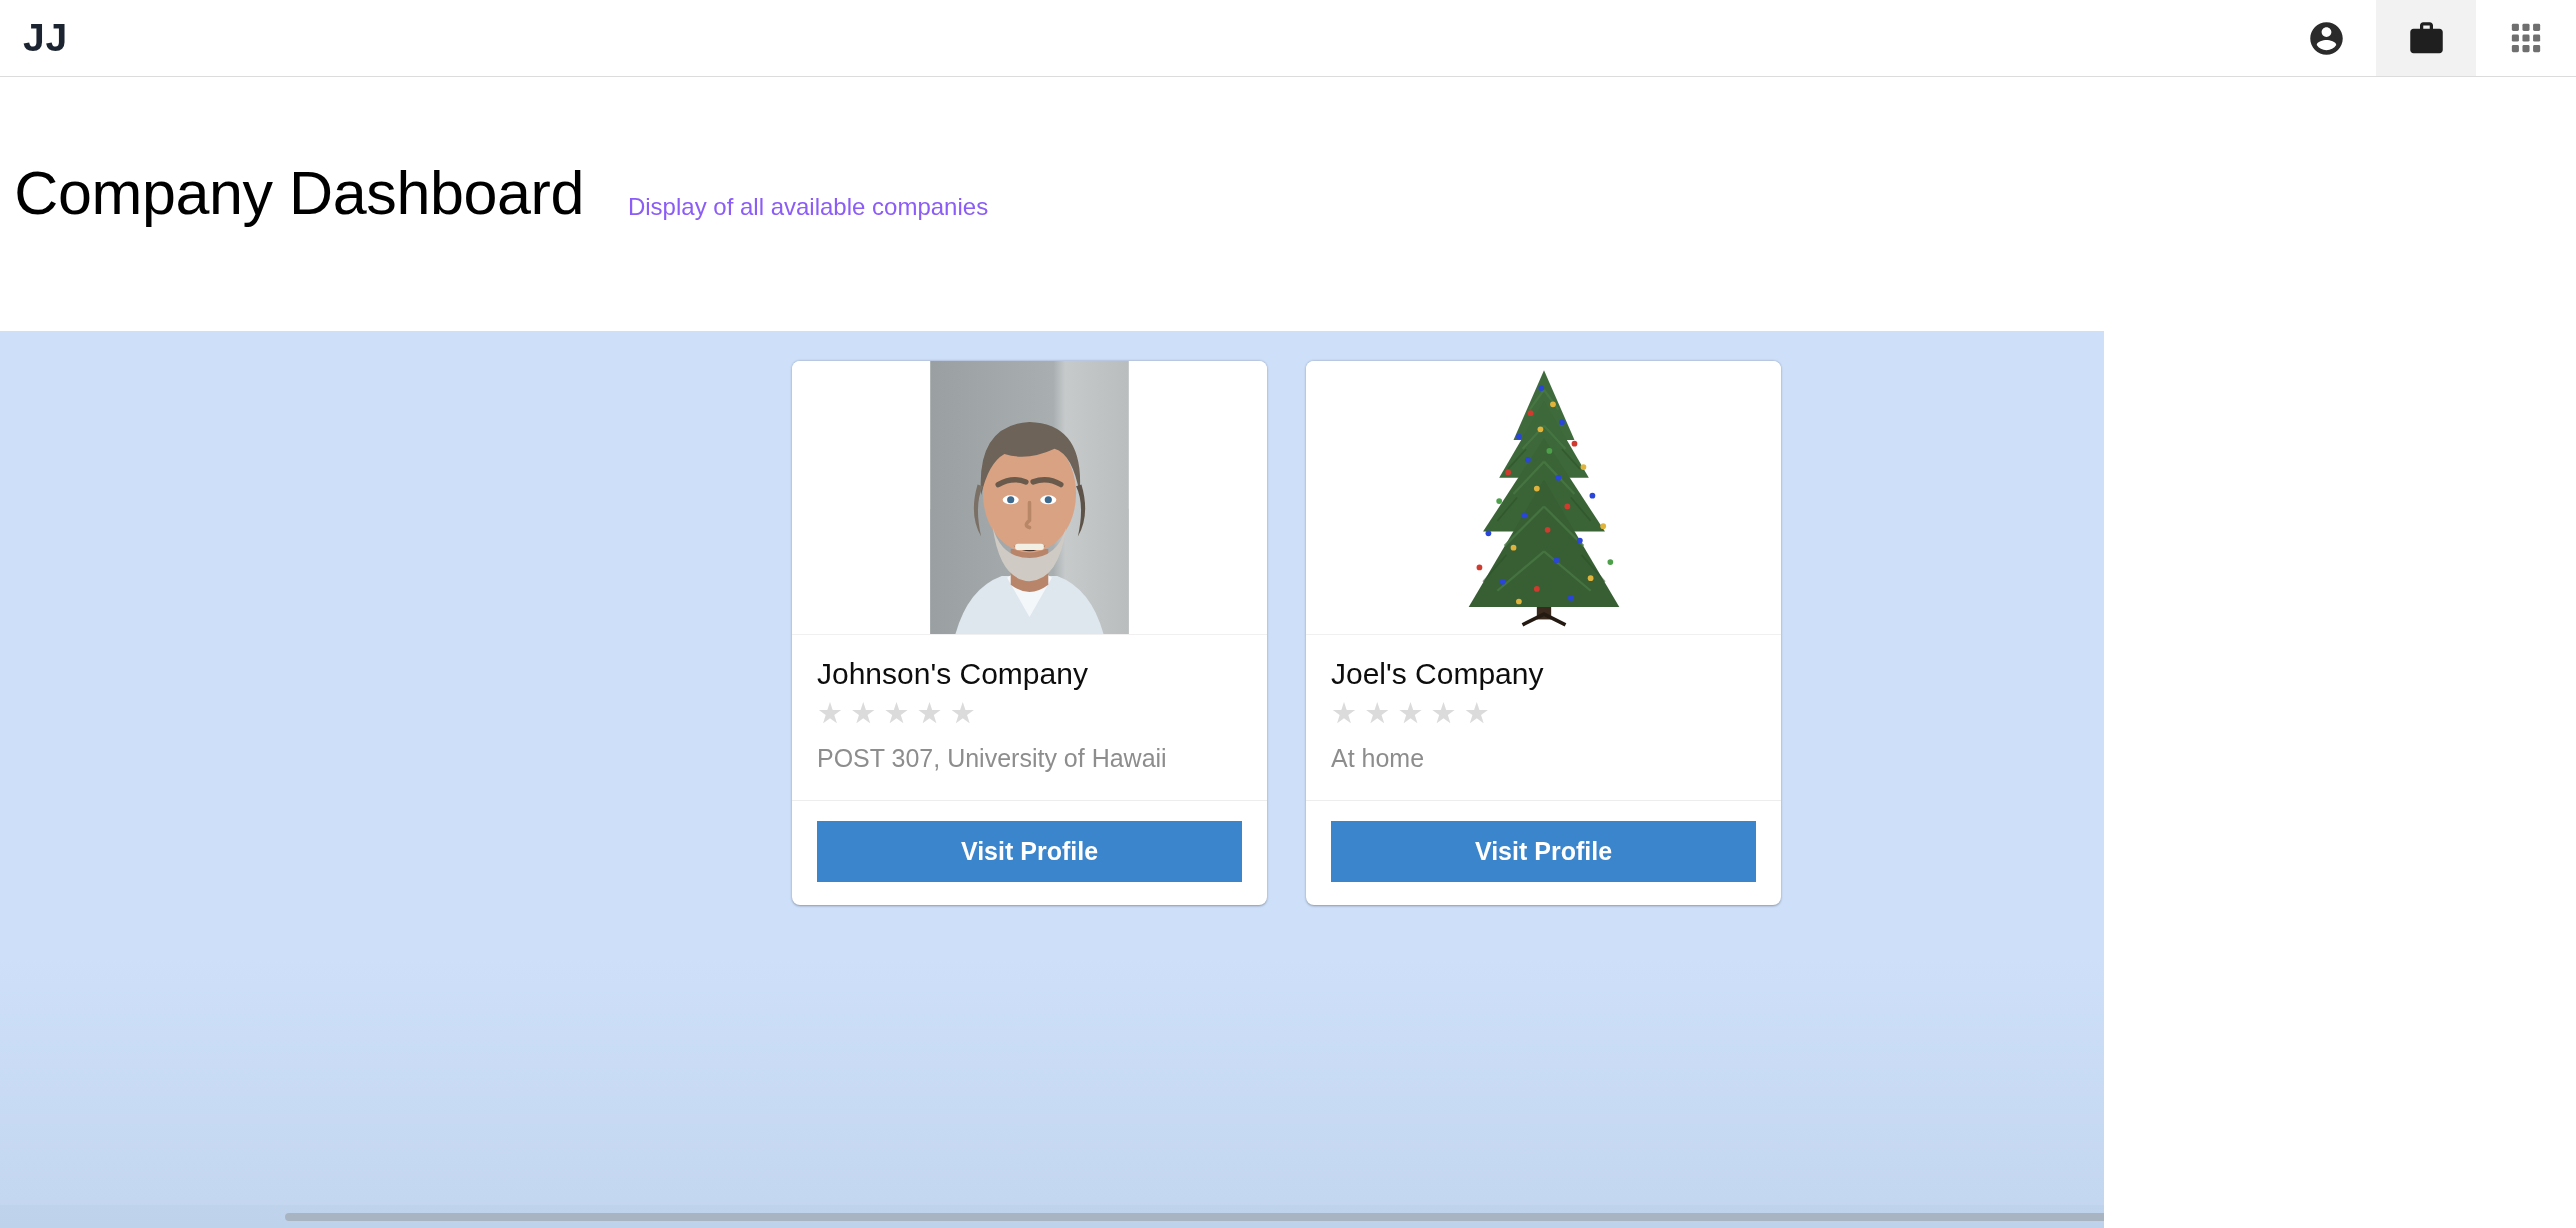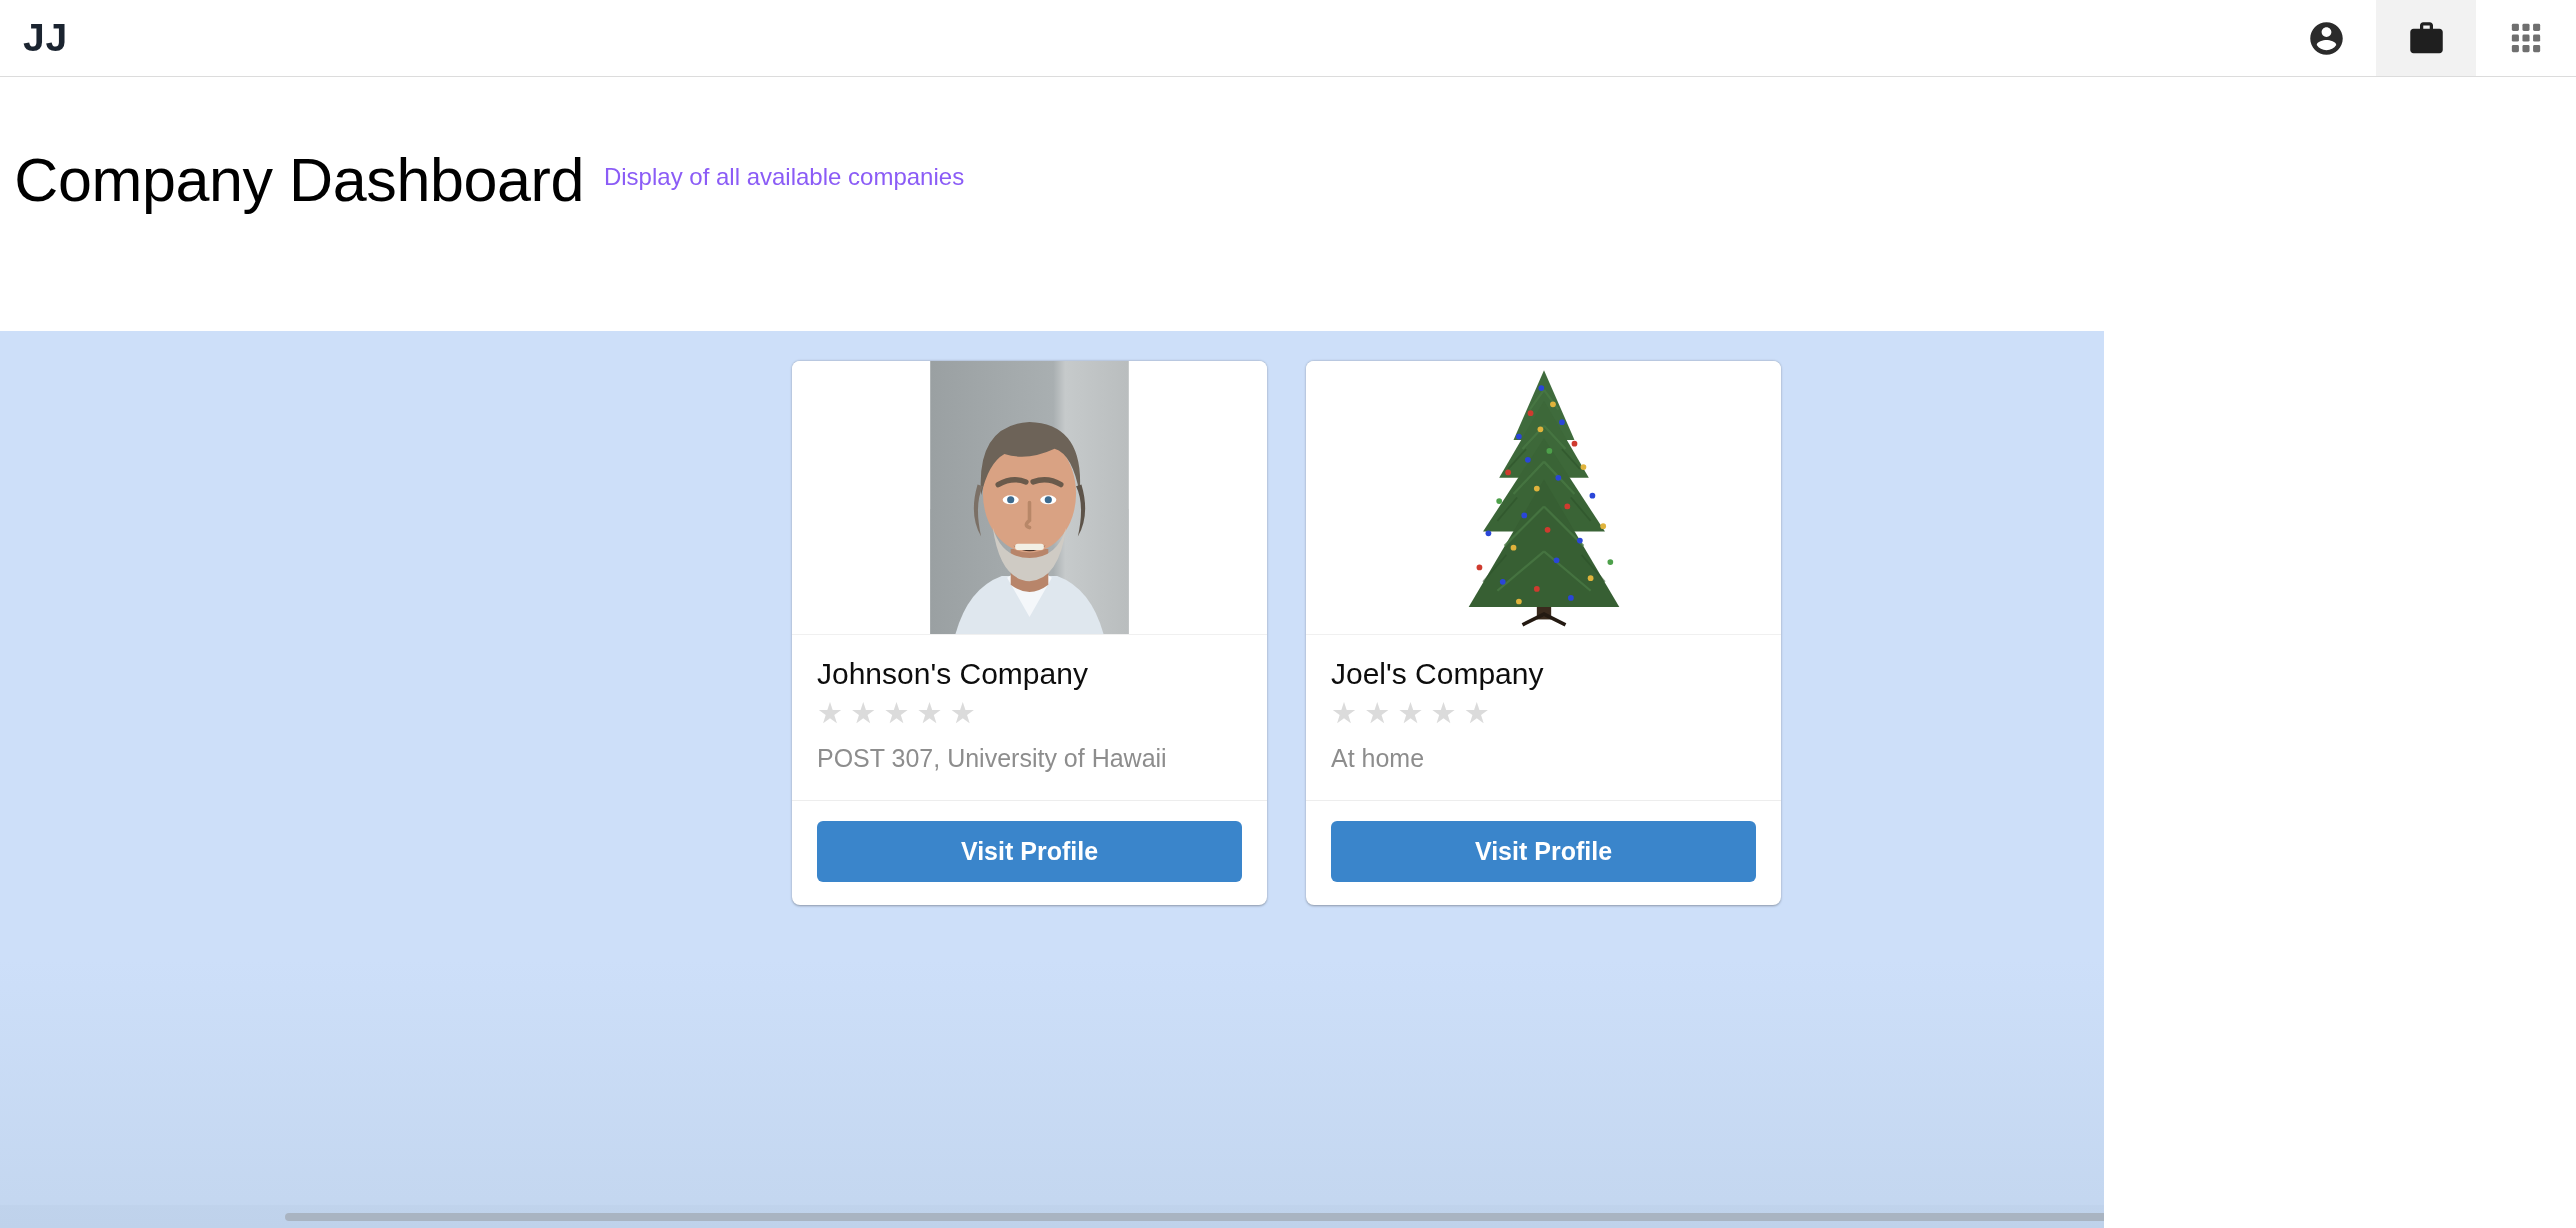--- a/index.html
+++ b/index.html
@@ -50,23 +50,24 @@
   .nav-btn svg { display: block; }
 
   
   .page-header {
     position: absolute;
     top: 95px; left: 0;
     width: 2576px;
     height: 236px;
     background: #ffffff;
     display: flex;
-    align-items: center;
+    align-items: flex-end;
     padding-left: 14.3px;
-    padding-bottom: 66px;
+    padding-bottom: 107px;
+    gap: 24px;
   }
   .page-title {
     font-size: 61px;
     font-weight: 400;
     color: #000000;
     line-height: 1;
     letter-spacing: -0.4px;
   }
   .page-subtitle {
     font-size: 24px;
@@ -156,21 +157,21 @@
 
   .visit-btn {
     display: block;
     width: 100%;
     padding: 16px 0;
     background: #3a85cb;
     color: #ffffff;
     font-size: 25px;
     font-weight: 700;
     border: none;
-    border-radius: 6px;
+    border-radius: 0;
     cursor: pointer;
     font-family: "Liberation Sans", sans-serif;
   }
 
   
   .hscroll {
     position: absolute;
     left: 0; bottom: 0;
     width: 2576px;
     height: 23px;

